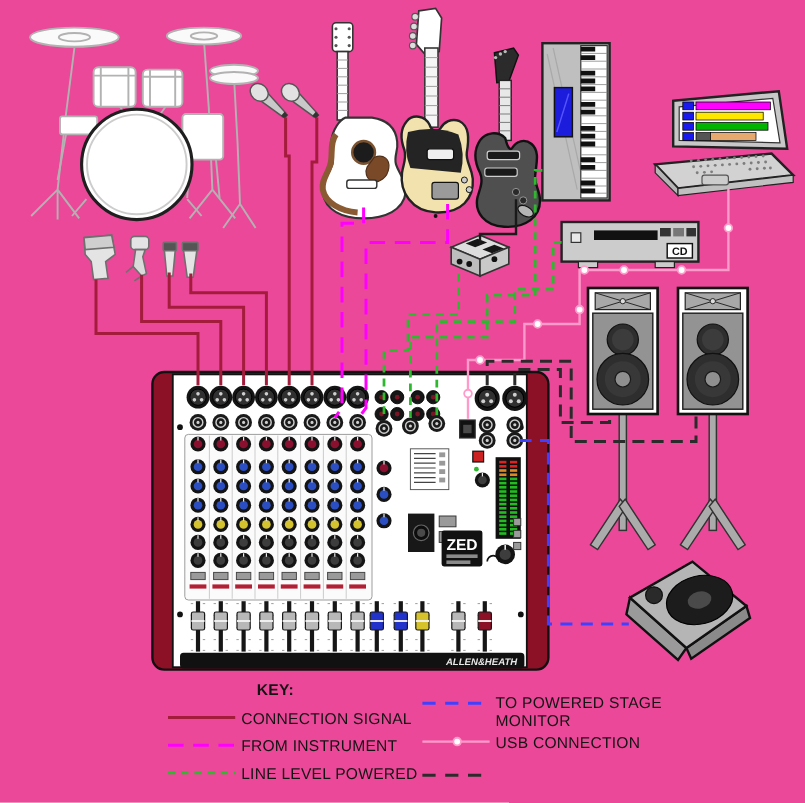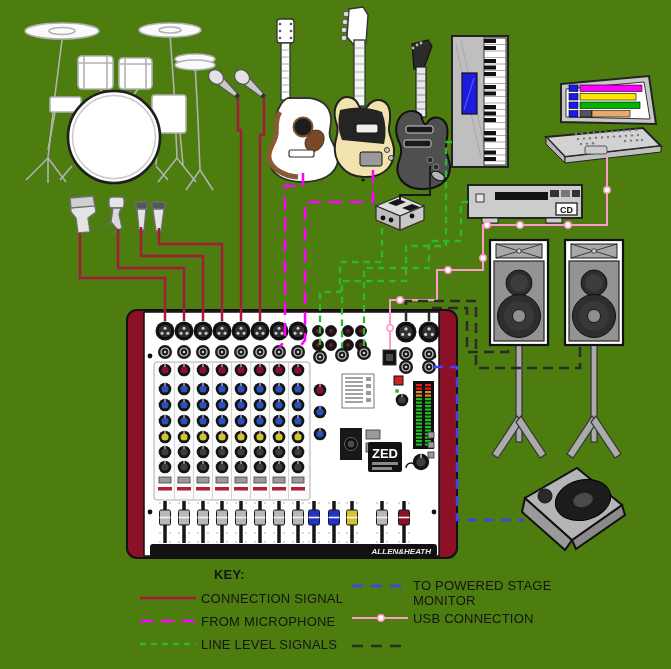--- a/index.html
+++ b/index.html
@@ -1,16 +1,16 @@
 <!DOCTYPE html>
 <html><head>
 <meta charset="utf-8">
 <style>
   html,body{margin:0;padding:0;background:#ffffff;}
-  .stage{position:relative;width:671px;height:669px;background:#4d7c0f;overflow:hidden;
+  .stage{position:relative;width:671px;height:669px;background:#ec4899;overflow:hidden;
          font-family:"Liberation Sans",sans-serif;}
   .stage svg{position:absolute;left:0;top:0;}
   .lg{position:absolute;font-size:13px;line-height:1.18;color:#141414;letter-spacing:.2px;
       font-family:"Liberation Sans",sans-serif;white-space:nowrap;}
   .lg.wrap{white-space:normal;width:148px;}
 </style>
 </head>
 <body>
 
 <div class="stage">
@@ -475,17 +475,17 @@
     <g stroke="#FF9BCB">
       <line x1="352" y1="618" x2="408" y2="618" stroke-width="2"></line>
       <circle cx="381" cy="618" r="3.2" fill="#ffffff" stroke-width="1.5"></circle>
     </g>
     <line x1="352" y1="646" x2="408" y2="646" stroke-dasharray="11 8" stroke="#2B2B2B"></line>
   </g>
 </svg>
 
 <div class="lg" style="left:214px;top:567px;font-weight:bold;">KEY:</div>
 <div class="lg" style="left:201px;top:591px;">CONNECTION SIGNAL</div>
-<div class="lg" style="left:201px;top:614px;">FROM MICROPHONE</div>
-<div class="lg" style="left:201px;top:637px;">LINE LEVEL SIGNALS</div>
+<div class="lg" style="left:201px;top:614px;">FROM INSTRUMENT</div>
+<div class="lg" style="left:201px;top:637px;">LINE LEVEL POWERED</div>
 <div class="lg" style="left:413px;top:611px;">USB CONNECTION</div>
 <div class="lg wrap" style="left:413px;top:578px;">TO POWERED STAGE MONITOR</div>
 </div>
 
 </body></html>

